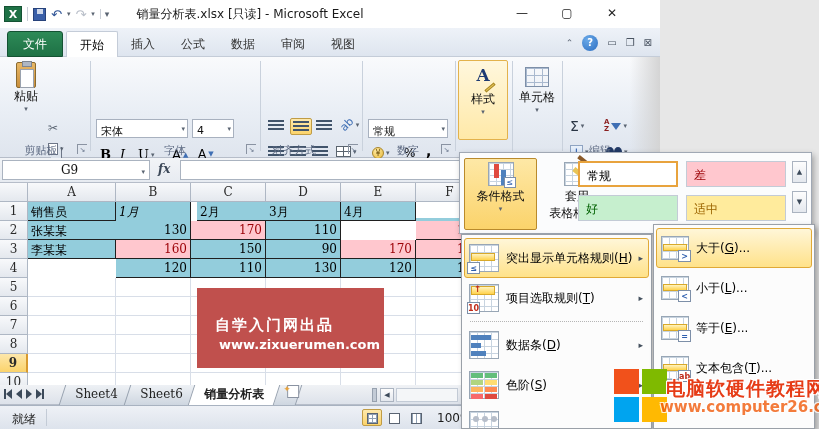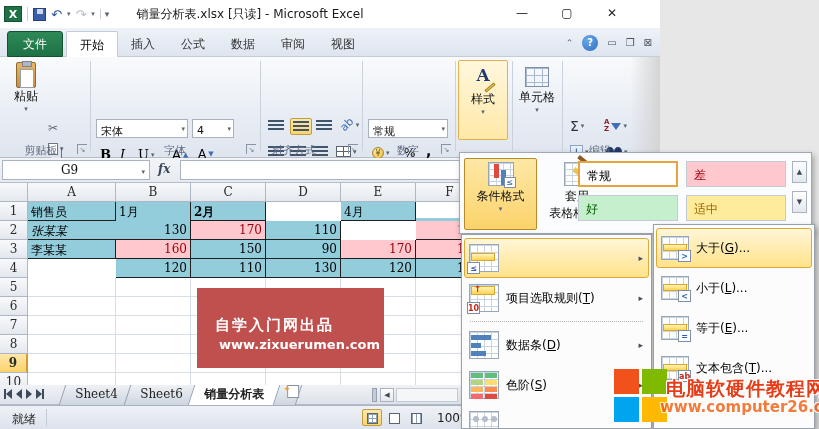--- a/index.html
+++ b/index.html
@@ -402,25 +402,26 @@
         <div class="rowhead" style="left: 0px; top: 38px; width: 28px; height: 19px; line-height: 18px;">2</div>
         <div class="rowhead" style="left: 0px; top: 57px; width: 28px; height: 19px; line-height: 18px;">3</div>
         <div class="rowhead" style="left: 0px; top: 76px; width: 28px; height: 19px; line-height: 18px;">4</div>
         <div class="rowhead" style="left: 0px; top: 95px; width: 28px; height: 19px; line-height: 18px;">5</div>
         <div class="rowhead" style="left: 0px; top: 114px; width: 28px; height: 19px; line-height: 18px;">6</div>
         <div class="rowhead" style="left: 0px; top: 133px; width: 28px; height: 19px; line-height: 18px;">7</div>
         <div class="rowhead" style="left: 0px; top: 152px; width: 28px; height: 19px; line-height: 18px;">8</div>
         <div class="rowhead sel" style="left: 0px; top: 171px; width: 28px; height: 19px; line-height: 18px;">9</div>
         <div class="rowhead" style="left: 0px; top: 190px; width: 28px; height: 19px; line-height: 18px;">10</div>
         <div class="cell hdr" style="left: 28px; top: 19px; width: 88px; height: 19px;">销售员</div>
-        <div class="cell hdr" style="left: 116px; top: 19px; width: 75px; height: 28px;">1月</div>
-        <div class="cell hdr" style="left: 191px; top: 19px; width: 75px; height: 19px; font-weight: bold;">2月</div>
+        <div class="cell hdr" style="left: 116px; top: 19px; width: 75px; height: 28px; font-style: italic;">1月</div>
+        <div class="cell hdr" style="left: 197px; top: 19px; width: 75px; height: 19px;">2月</div>
+        <div class="cell hdr" style="left: 266px; top: 19px; width: 75px; height: 19px;">3月</div>
         <div class="cell hdr" style="left: 341px; top: 19px; width: 75px; height: 19px;">4月</div>
         <div class="cell hdr" style="left: 416px; top: 35px; width: 68px; height: 19px;">5月</div>
-        <div class="cell cyan" style="left: 28px; top: 38px; width: 112px; height: 19px; font-style: italic;">张某某</div>
+        <div class="cell cyan" style="left: 28px; top: 38px; width: 112px; height: 19px;">张某某</div>
         <div class="cell cyan num" style="left: 116px; top: 38px; width: 75px; height: 19px;">130</div>
         <div class="cell bad num" style="left: 191px; top: 38px; width: 75px; height: 19px;">170</div>
         <div class="cell cyan num" style="left: 266px; top: 38px; width: 75px; height: 19px;">110</div>
         <div class="cell bad num" style="left: 416px; top: 38px; width: 68px; height: 19px;">170</div>
         <div class="cell cyan" style="left: 28px; top: 57px; width: 88px; height: 19px;">李某某</div>
         <div class="cell bad num" style="left: 116px; top: 57px; width: 75px; height: 19px;">160</div>
         <div class="cell cyan num" style="left: 191px; top: 57px; width: 75px; height: 19px;">150</div>
         <div class="cell cyan num" style="left: 266px; top: 57px; width: 75px; height: 19px;">90</div>
         <div class="cell bad num" style="left: 341px; top: 57px; width: 75px; height: 19px;">170</div>
         <div class="cell bad num" style="left: 416px; top: 57px; width: 68px; height: 19px;">180</div>
@@ -540,20 +541,21 @@
       <div class="gal-btn">▼</div>
     </div>
   </div>
 
   <div class="menu" id="cf-menu">
       <div class="mitem selected">
         <span class="mi-icon">
           <span class="yband" style="top: 8px; height: 8px;"></span>
           <span class="badge bl" style="">≤</span>
         </span>
+        <span class="mlabel">突出显示单元格规则(<u>H</u>)</span>
         <span class="marrow">▸</span>
       </div>
       <div class="mitem">
         <span class="mi-icon">
           <span class="yband" style="top: 1px; height: 9px;"></span>
           <span class="uparrow" style="">↑</span>
           <span class="badge bl red" style="">10</span>
         </span>
         <span class="mlabel">项目选取规则(<u>T</u>)</span>
         <span class="marrow">▸</span>

